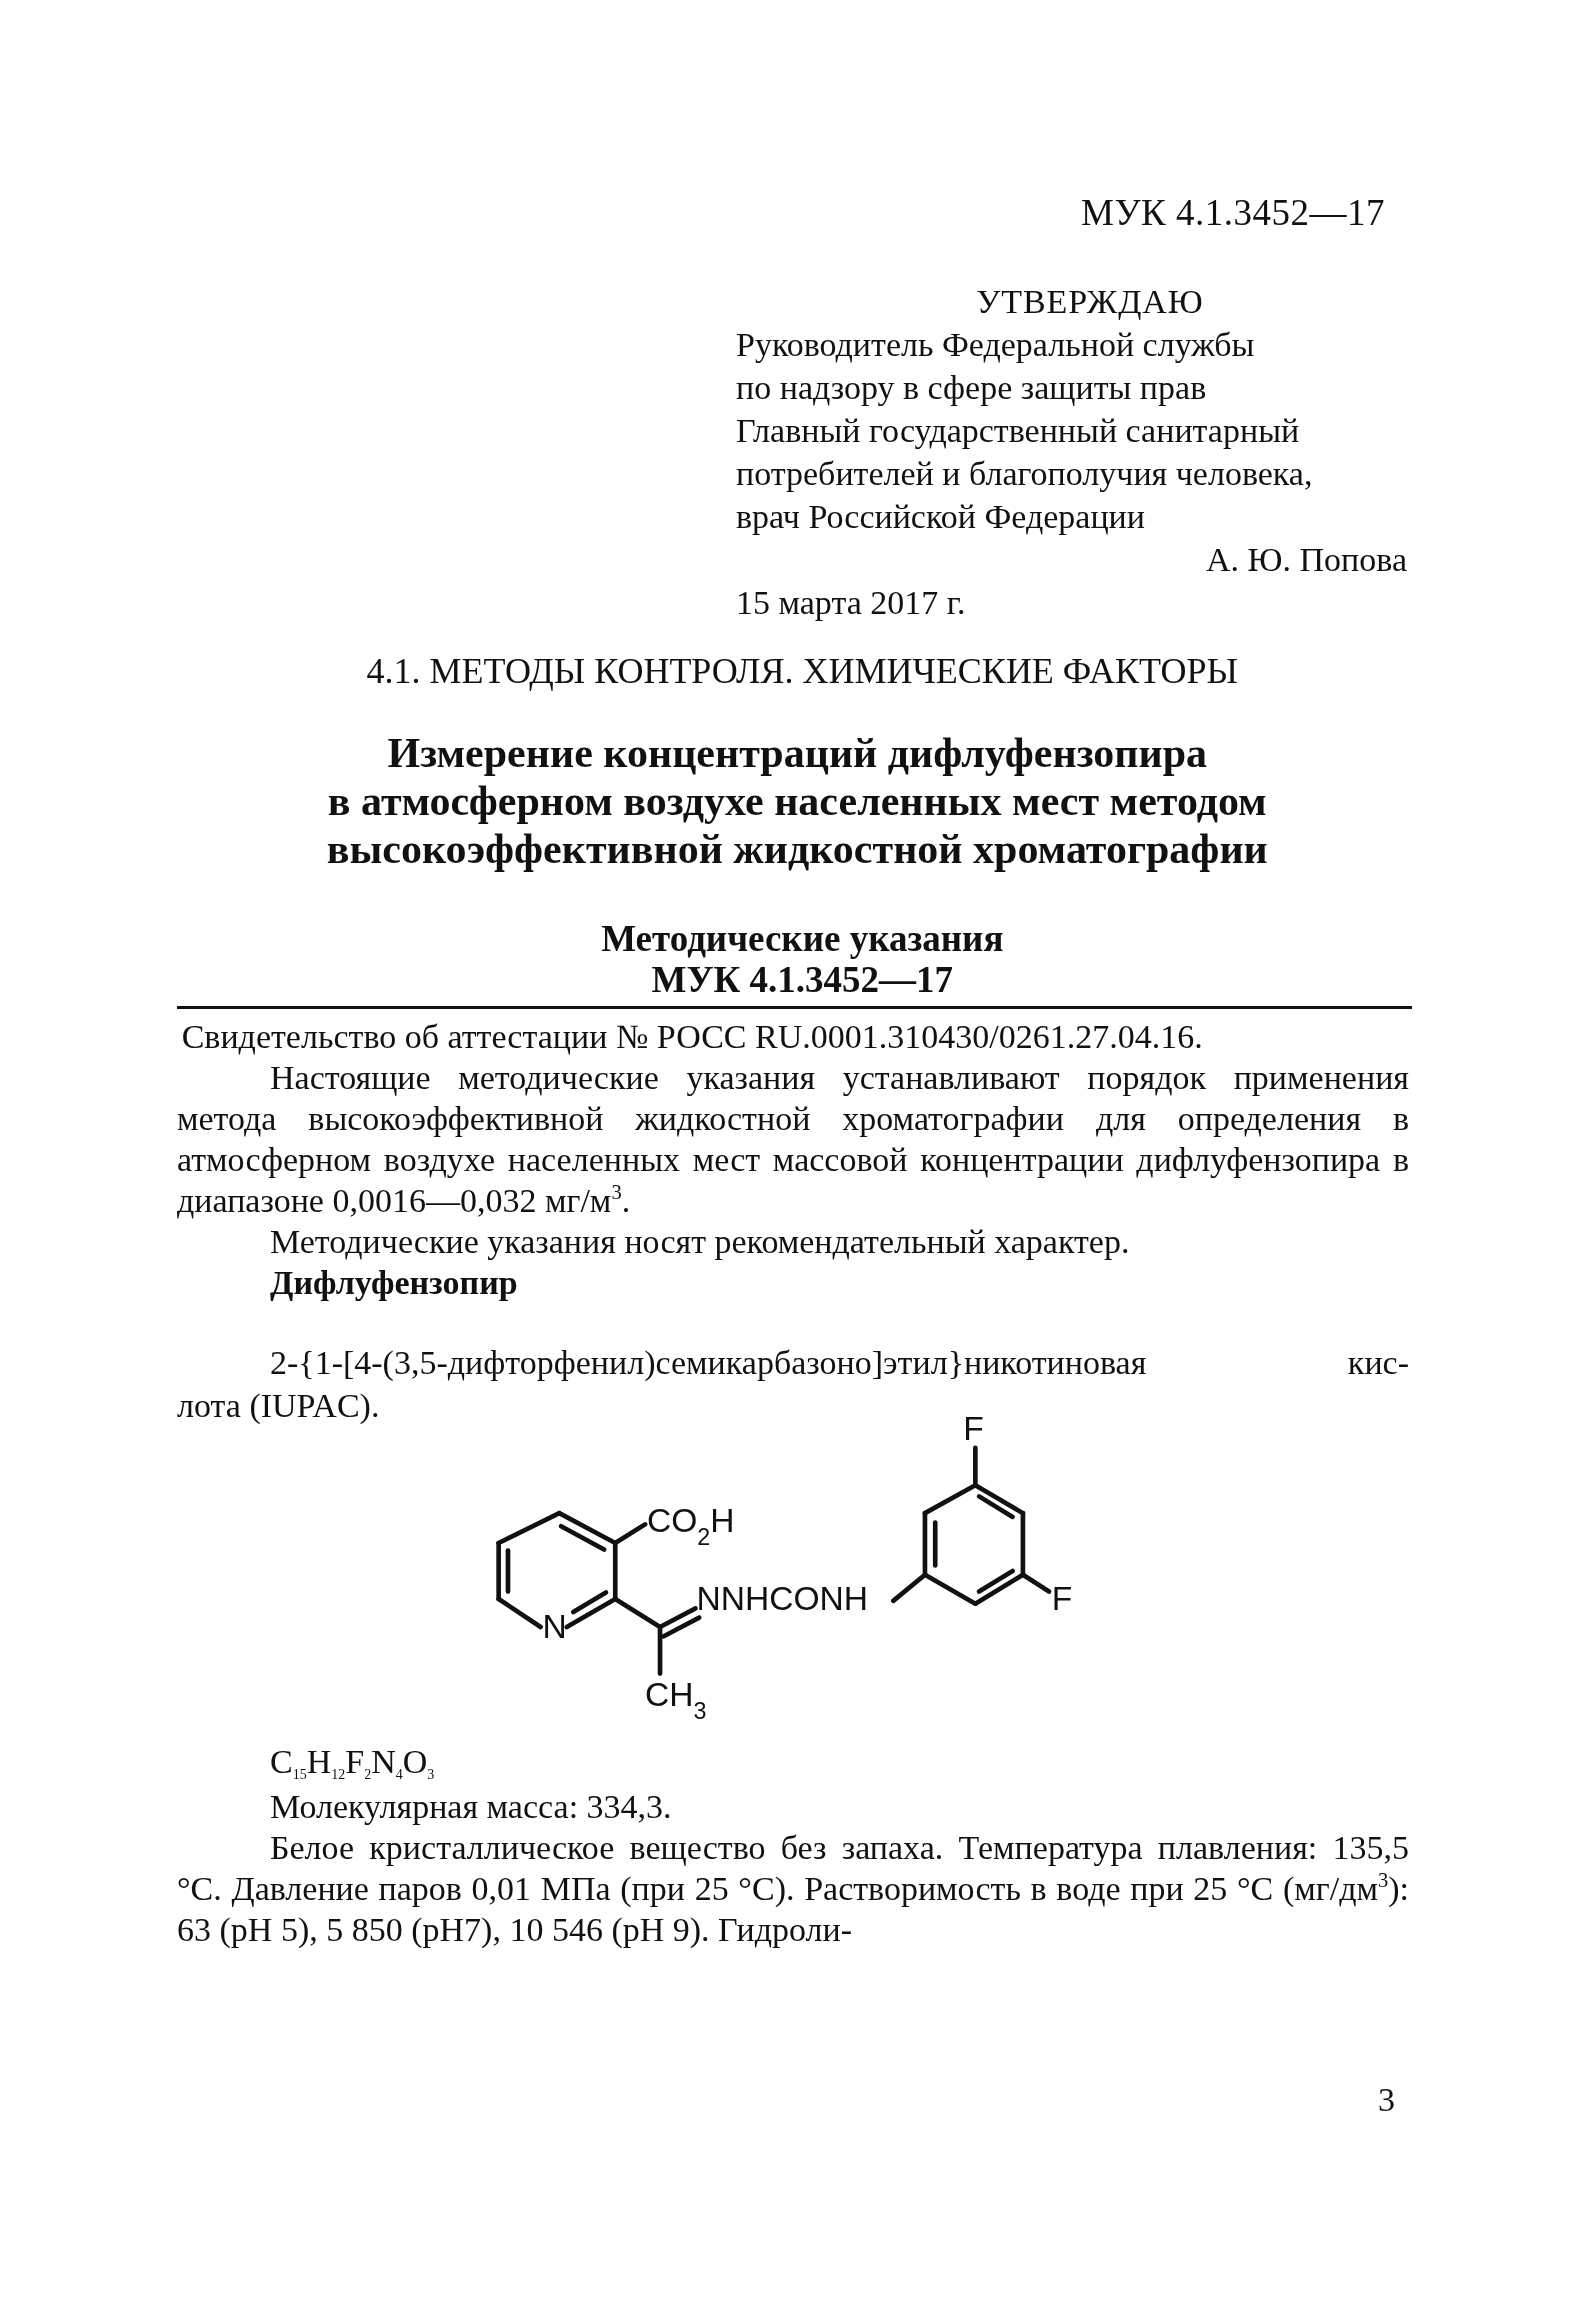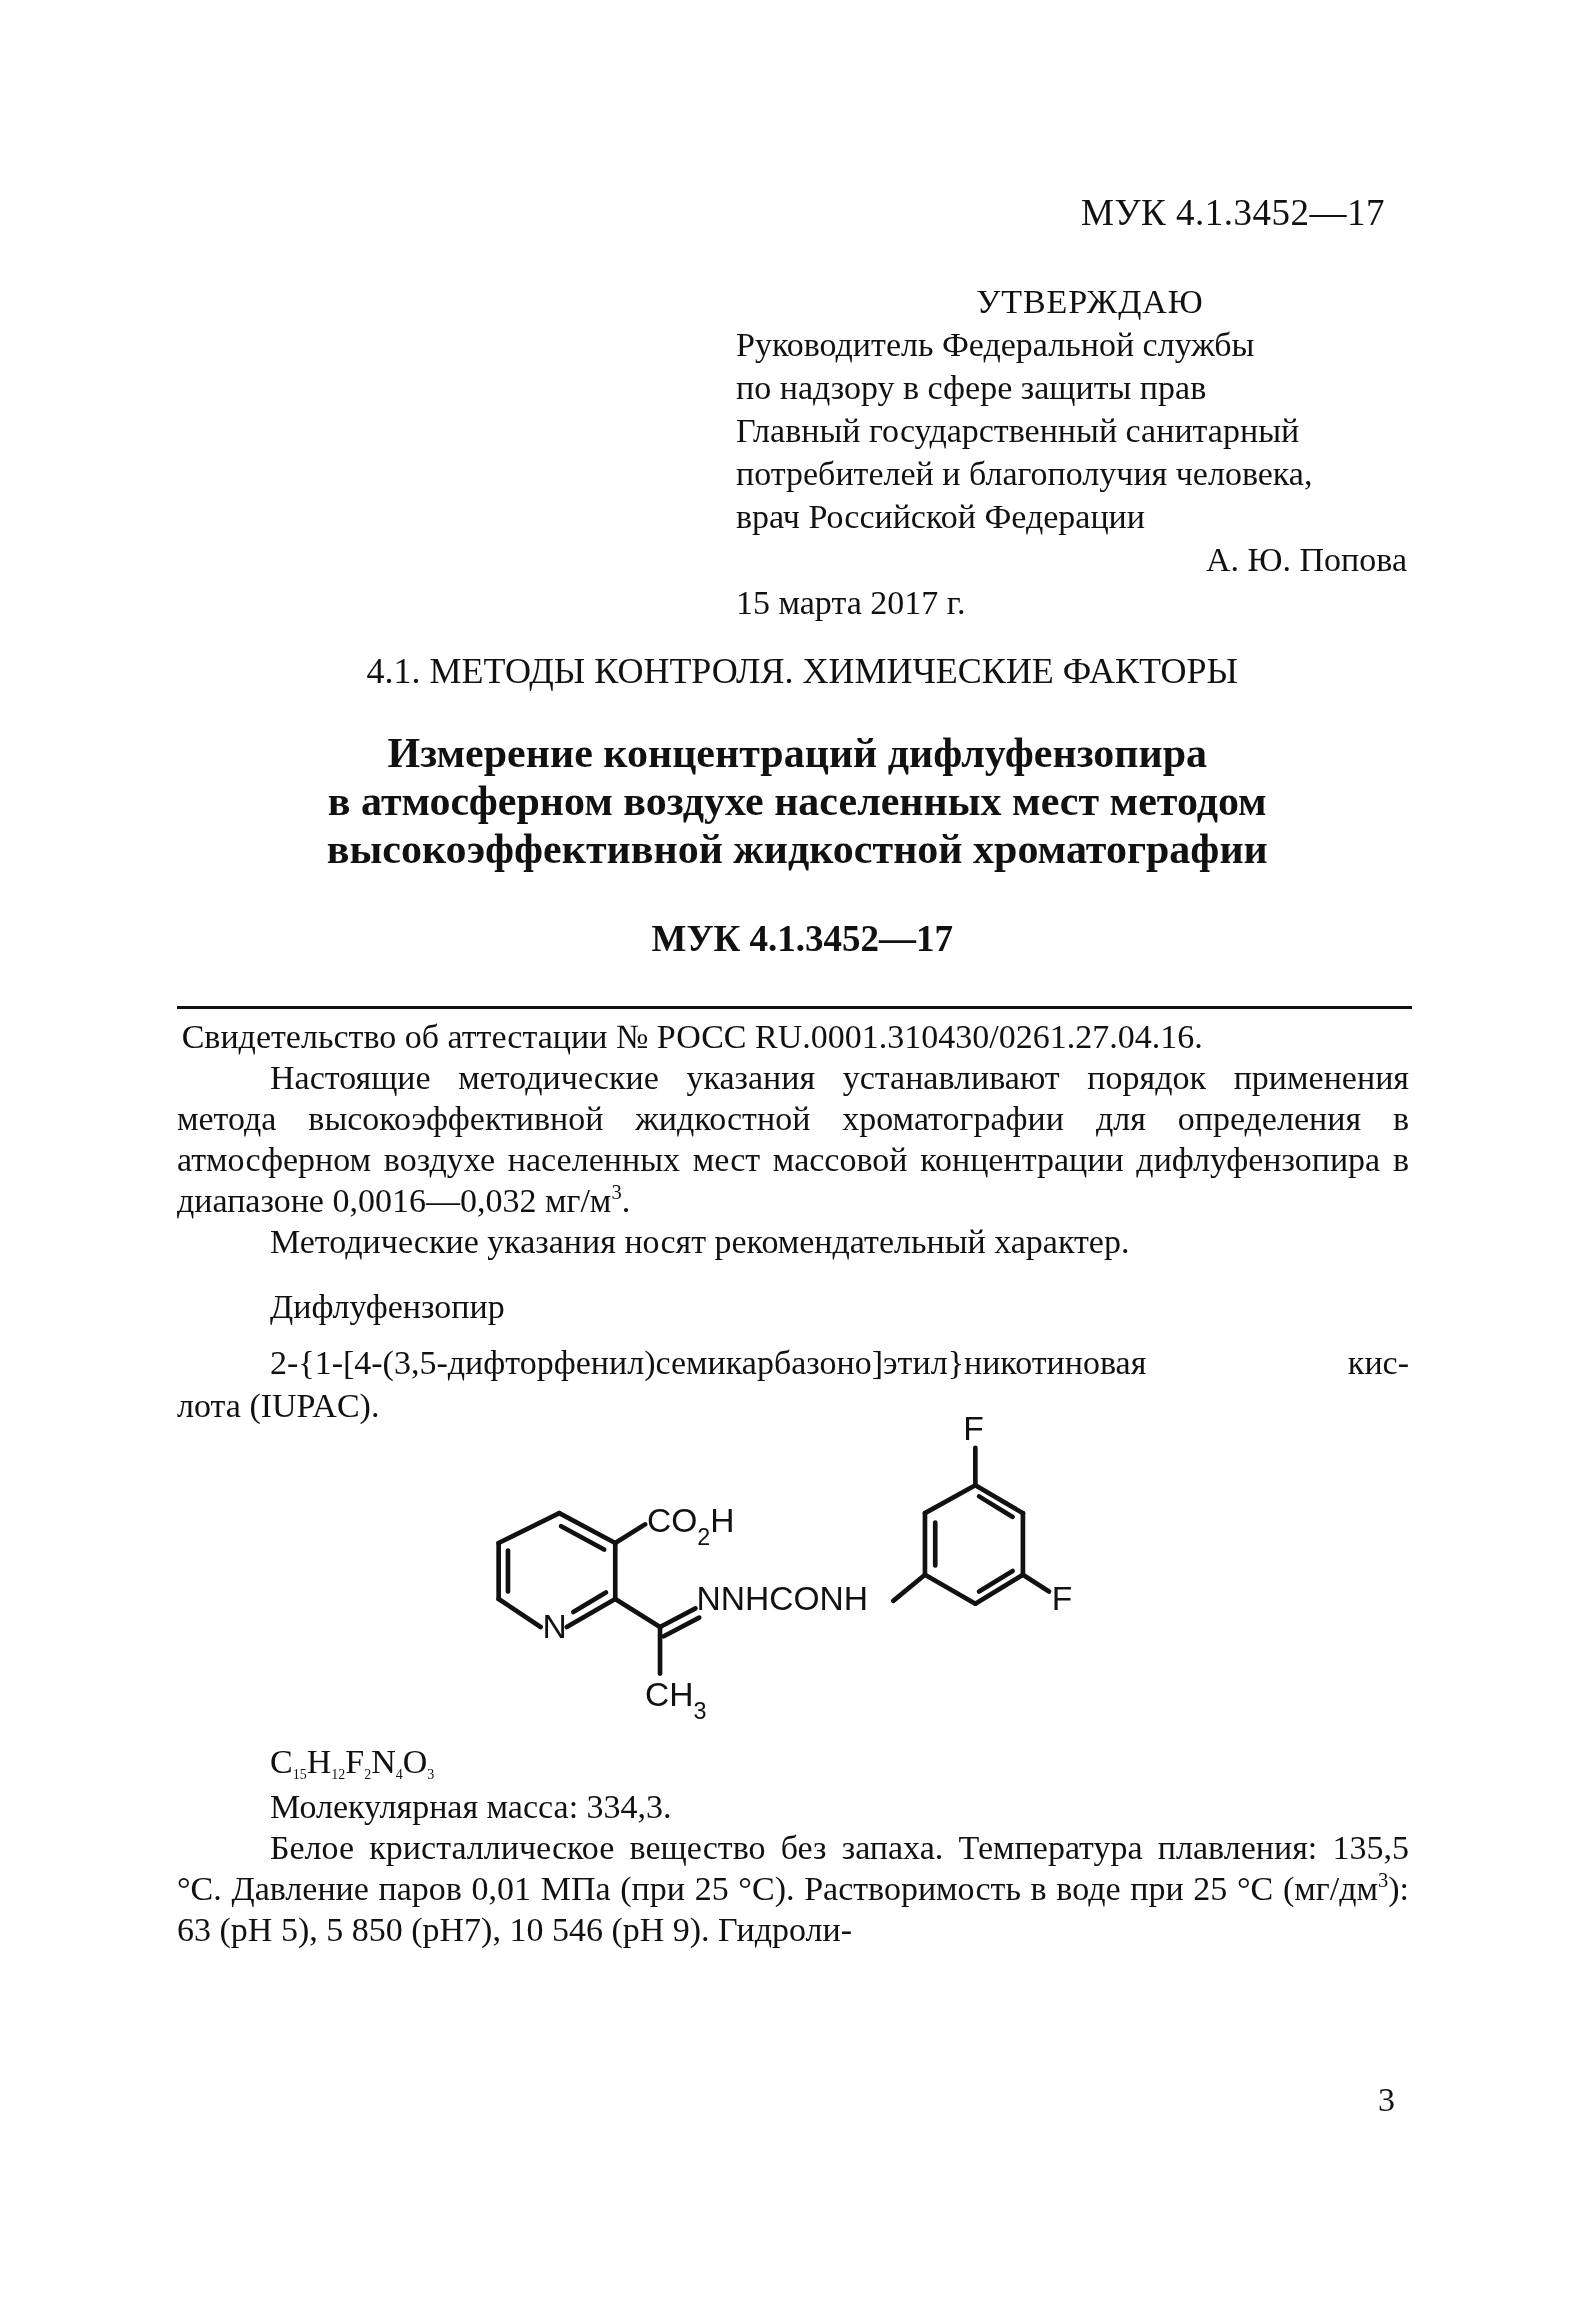--- a/index.html
+++ b/index.html
@@ -73,21 +73,21 @@
       left: 177px; width: 1232px;
       font-size: 34px;
       line-height: 41px;
     }
     .para {
       text-indent: 93px;
       text-align: justify;
       margin: 0;
     }
     .para-last { text-align-last: left; }
-    .bold { font-weight: normal; margin-top: 24px; }
+    .bold { font-weight: bold; }
     .cert { top: 1016px; }
     .p1 { top: 1057px; }
     .p2 { top: 1221px; }
     .p3 { top: 1262px; }
     .iupac-line {
       position: absolute;
       left: 270px; top: 1344px;
       width: 1139px;
       font-size: 34px;
       display: flex;
@@ -138,20 +138,21 @@
 
 <div class="abs section-header">4.1. МЕТОДЫ КОНТРОЛЯ. ХИМИЧЕСКИЕ ФАКТОРЫ</div>
 
 <div class="title-block">
   <div>Измерение концентраций дифлуфензопира</div>
   <div>в атмосферном воздухе населенных мест методом</div>
   <div>высокоэффективной жидкостной хроматографии</div>
 </div>
 
 <div class="subtitle-block">
+  <div>Методические указания</div>
   <div>МУК 4.1.3452—17</div>
 </div>
 
 <div class="rule"></div>
 
 <div class="body-text cert">
   <p class="para" style="text-indent:0;padding-left:0;"><span style="display:inline-block;width:4.7px"></span><span>Свидетельство об аттестации № РОСС RU.0001.310430/0261.27.04.16.</span></p>
 </div>
 
 <div class="body-text p1">

